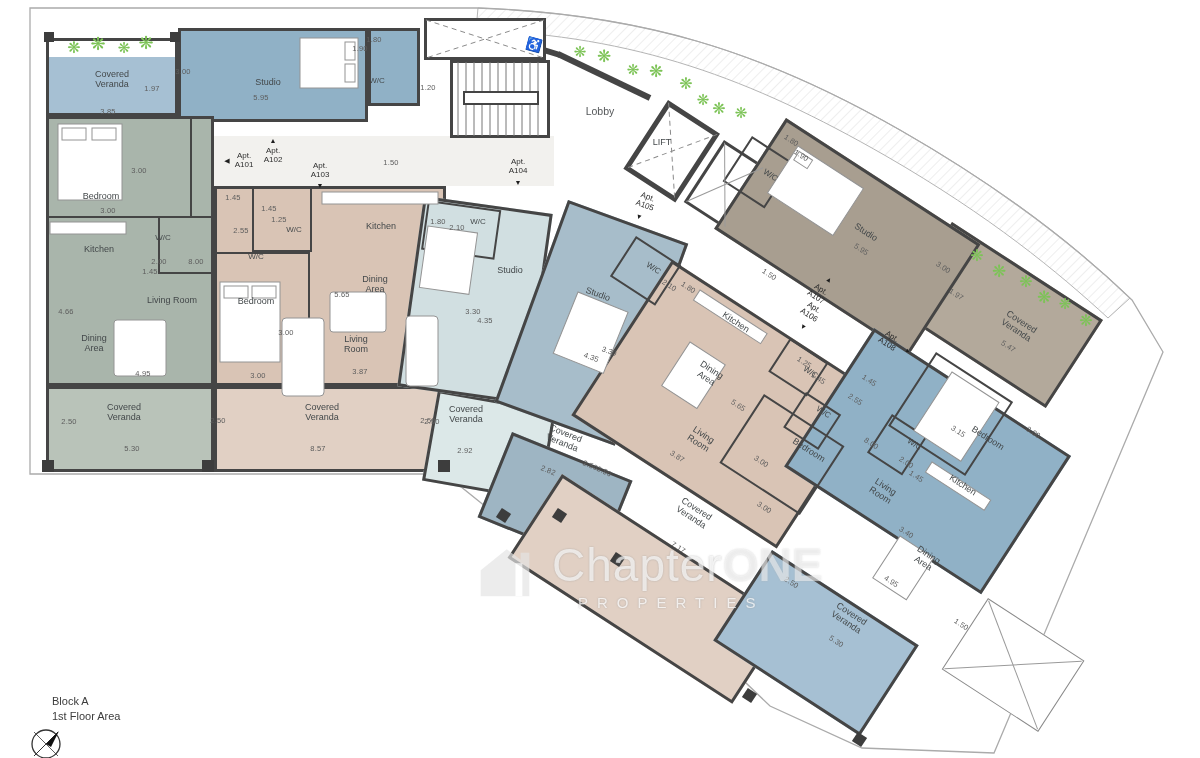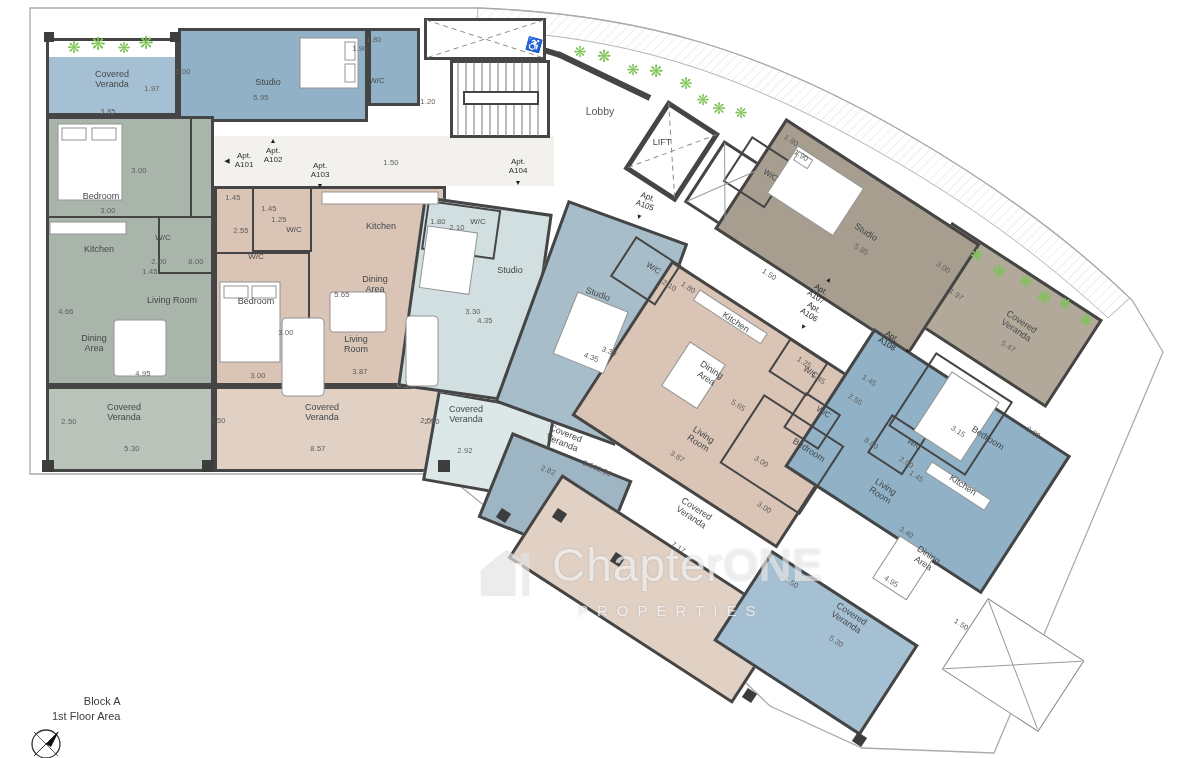--- a/index.html
+++ b/index.html
@@ -34,22 +34,22 @@
   #labels .icon{font-size:13px;color:#8a9296;}
   #plants .plant{position:absolute;transform:translate(-50%,-50%);line-height:1;}
   .watermark{position:absolute;left:472px;top:538px;display:flex;align-items:flex-start;
     z-index:60;opacity:.85;pointer-events:none;}
   .wm-text{margin-left:14px;}
   .wm-main{font-size:46px;font-weight:normal;color:rgba(255,255,255,.78);
     text-shadow:0 0 2px rgba(150,150,150,.75);letter-spacing:1px;}
   .wm-accent{font-size:46px;font-weight:bold;color:rgba(255,255,255,.55);
     text-shadow:0 0 2px rgba(175,175,175,.6);}
   .wm-sub{font-size:15px;letter-spacing:9px;color:rgba(255,255,255,.85);
-    text-shadow:0 0 2px rgba(150,150,150,.8);margin-top:10px;padding-left:26px;}
-  .titleblock{position:absolute;left:52px;top:694px;font-size:11px;color:#3c3c3c;line-height:1.35;text-align:right;}
+    text-shadow:0 0 2px rgba(150,150,150,.8);margin-top:2px;padding-left:26px;}
+  .titleblock{position:absolute;left:52px;top:694px;font-size:11px;color:#3c3c3c;line-height:1.35;}
 </style>
 </head>
 <body>
 
 <div id="plan">
 
   <svg class="layer" width="1200" height="758" style="z-index:1">
     <defs>
       <pattern id="hatch" width="7" height="7" patternTransform="rotate(45)" patternUnits="userSpaceOnUse">
         <line x1="0" y1="0" x2="0" y2="7" stroke="#dedede" stroke-width="1"></line>
@@ -206,21 +206,21 @@
       <span class="plant" style="left: 999px; top: 271px; font-size: 17px; color: rgb(124, 195, 86);">❋</span>
       <span class="plant" style="left: 1026px; top: 282px; font-size: 16px; color: rgb(124, 195, 86);">❋</span>
       <span class="plant" style="left: 1044px; top: 297px; font-size: 17px; color: rgb(124, 195, 86);">❋</span>
       <span class="plant" style="left: 1065px; top: 303px; font-size: 15px; color: rgb(124, 195, 86);">❋</span>
       <span class="plant" style="left: 1086px; top: 321px; font-size: 16px; color: rgb(124, 195, 86);">❋</span>
     </div>
 
   <div id="labels" style="position:absolute;inset:0;z-index:10">
       <span class="lbl room-lg" style="left: 600px; top: 112px; transform: translate(-50%, -50%) rotate(0deg);">Lobby</span>
       <span class="lbl room" style="left: 662px; top: 142px; transform: translate(-50%, -50%) rotate(0deg);">LIFT</span>
-      <span class="lbl dim" style="left: 428px; top: 88px; transform: translate(-50%, -50%) rotate(0deg); margin-top: 14px;">1.20</span>
+      <span class="lbl dim" style="left: 428px; top: 88px; transform: translate(-50%, -50%) rotate(0deg);">1.20</span>
       <span class="lbl icon" style="left: 534px; top: 46px; transform: translate(-50%, -50%) rotate(15deg);">♿</span>
       <span class="lbl apt" style="left: 244px; top: 161px; transform: translate(-50%, -50%) rotate(0deg);">Apt.
 A101</span>
       <span class="lbl arrow" style="left: 227px; top: 161px; transform: translate(-50%, -50%) rotate(0deg);">◀</span>
       <span class="lbl apt" style="left: 273px; top: 156px; transform: translate(-50%, -50%) rotate(0deg);">Apt.
 A102</span>
       <span class="lbl arrow" style="left: 273px; top: 141px; transform: translate(-50%, -50%) rotate(0deg);">▲</span>
       <span class="lbl apt" style="left: 320px; top: 171px; transform: translate(-50%, -50%) rotate(0deg);">Apt.
 A103</span>
       <span class="lbl arrow" style="left: 320px; top: 186px; transform: translate(-50%, -50%) rotate(0deg);">▼</span>

